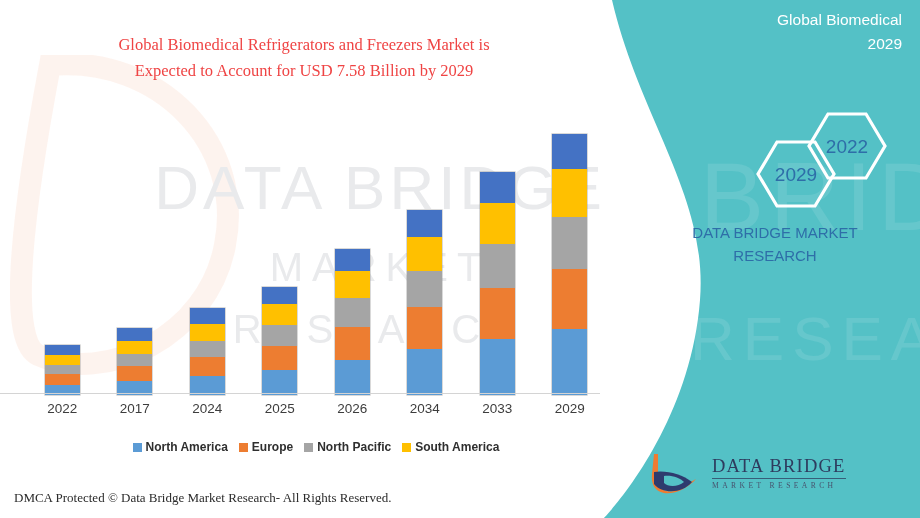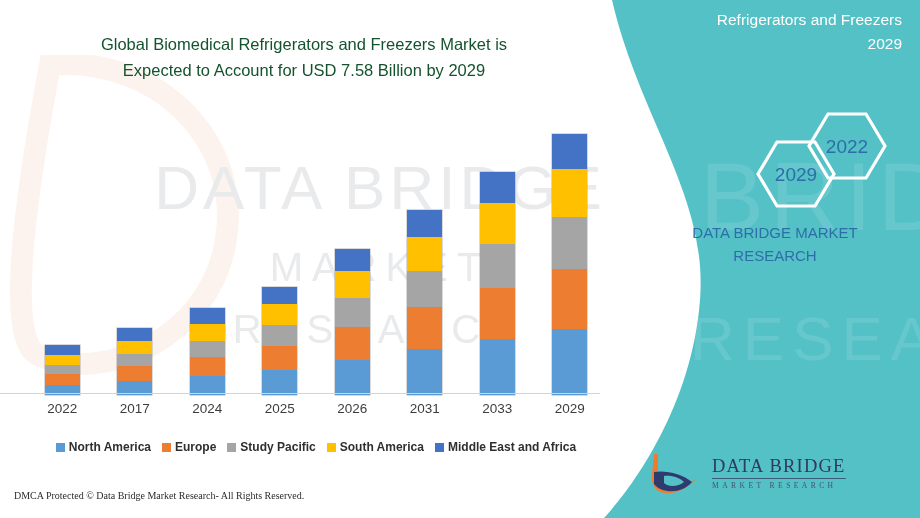--- a/index.html
+++ b/index.html
@@ -50,24 +50,25 @@
     z-index: 0;
     opacity: .55;
   }
 
   
   #chart-title {
     position: absolute;
     left: 24px; top: 32px;
     width: 560px;
     text-align: center;
-    color: #14532d;
+    color: #ef4444;
     font-size: 16.5px;
     line-height: 1.55;
     z-index: 4;
+    font-family: Liberation Serif, serif;
   }
 
   
   #plot {
     position: absolute;
     left: 26px; top: 110px;
     width: 580px; height: 285px;
     z-index: 3;
   }
   #bars-row {
@@ -139,21 +140,21 @@
   }
   .legend-swatch {
     width: 9px; height: 9px;
     display: inline-block;
   }
 
   
   #footer-left {
     position: absolute;
     left: 14px; top: 490px;
-    font-size: 10px;
+    font-size: 13px;
     color: #2b2b2b;
     font-family: "Liberation Serif", serif;
     z-index: 4;
   }
   #footer-source {
     position: absolute;
     left: 330px; top: 490px;
     font-size: 8.6px;
     color: #2b2b2b;
     font-family: "Liberation Serif", serif;
@@ -316,52 +317,48 @@
         </div>
       </div>
   </div>
   <div id="axis-line"></div>
   <div id="x-labels">
       <div class="xl">2022</div>
       <div class="xl">2017</div>
       <div class="xl">2024</div>
       <div class="xl">2025</div>
       <div class="xl">2026</div>
-      <div class="xl">2031</div>
+      <div class="xl">2034</div>
       <div class="xl">2033</div>
       <div class="xl">2029</div>
     </div>
 
   <div id="legend">
       <div class="legend-item">
         <span class="legend-swatch" style="background: rgb(91, 155, 213);"></span>
         <span>North America</span>
       </div>
       <div class="legend-item">
         <span class="legend-swatch" style="background: rgb(237, 125, 49);"></span>
         <span>Europe</span>
       </div>
       <div class="legend-item">
         <span class="legend-swatch" style="background: rgb(165, 165, 165);"></span>
-        <span>Study Pacific</span>
+        <span>North Pacific</span>
       </div>
       <div class="legend-item">
         <span class="legend-swatch" style="background: rgb(255, 192, 0);"></span>
         <span>South America</span>
       </div>
-      <div class="legend-item">
-        <span class="legend-swatch" style="background: rgb(68, 114, 196);"></span>
-        <span>Middle East and Africa</span>
-      </div>
     </div>
 
   <div id="footer-left">DMCA Protected © Data Bridge Market Research- All Rights Reserved.</div>
 
   <div id="panel-title">
-    <div>Refrigerators and Freezers</div>
+    <div>Global Biomedical</div>
     <div>2029</div>
   </div>
 
   <svg id="hex-group" viewBox="0 0 220 105">
     <g>
       <polygon points="148,6 186,6 205,38 186,70 148,70 129,38" fill="none" stroke="#ffffff" stroke-width="3.2"></polygon>
       <text x="167" y="45" text-anchor="middle" font-family="Liberation Sans, sans-serif" font-size="19" fill="#2e6ea8">2022</text>
     </g>
     <g>
       <polygon points="97,34 135,34 154,66 135,98 97,98 78,66" fill="none" stroke="#ffffff" stroke-width="3.2"></polygon>

